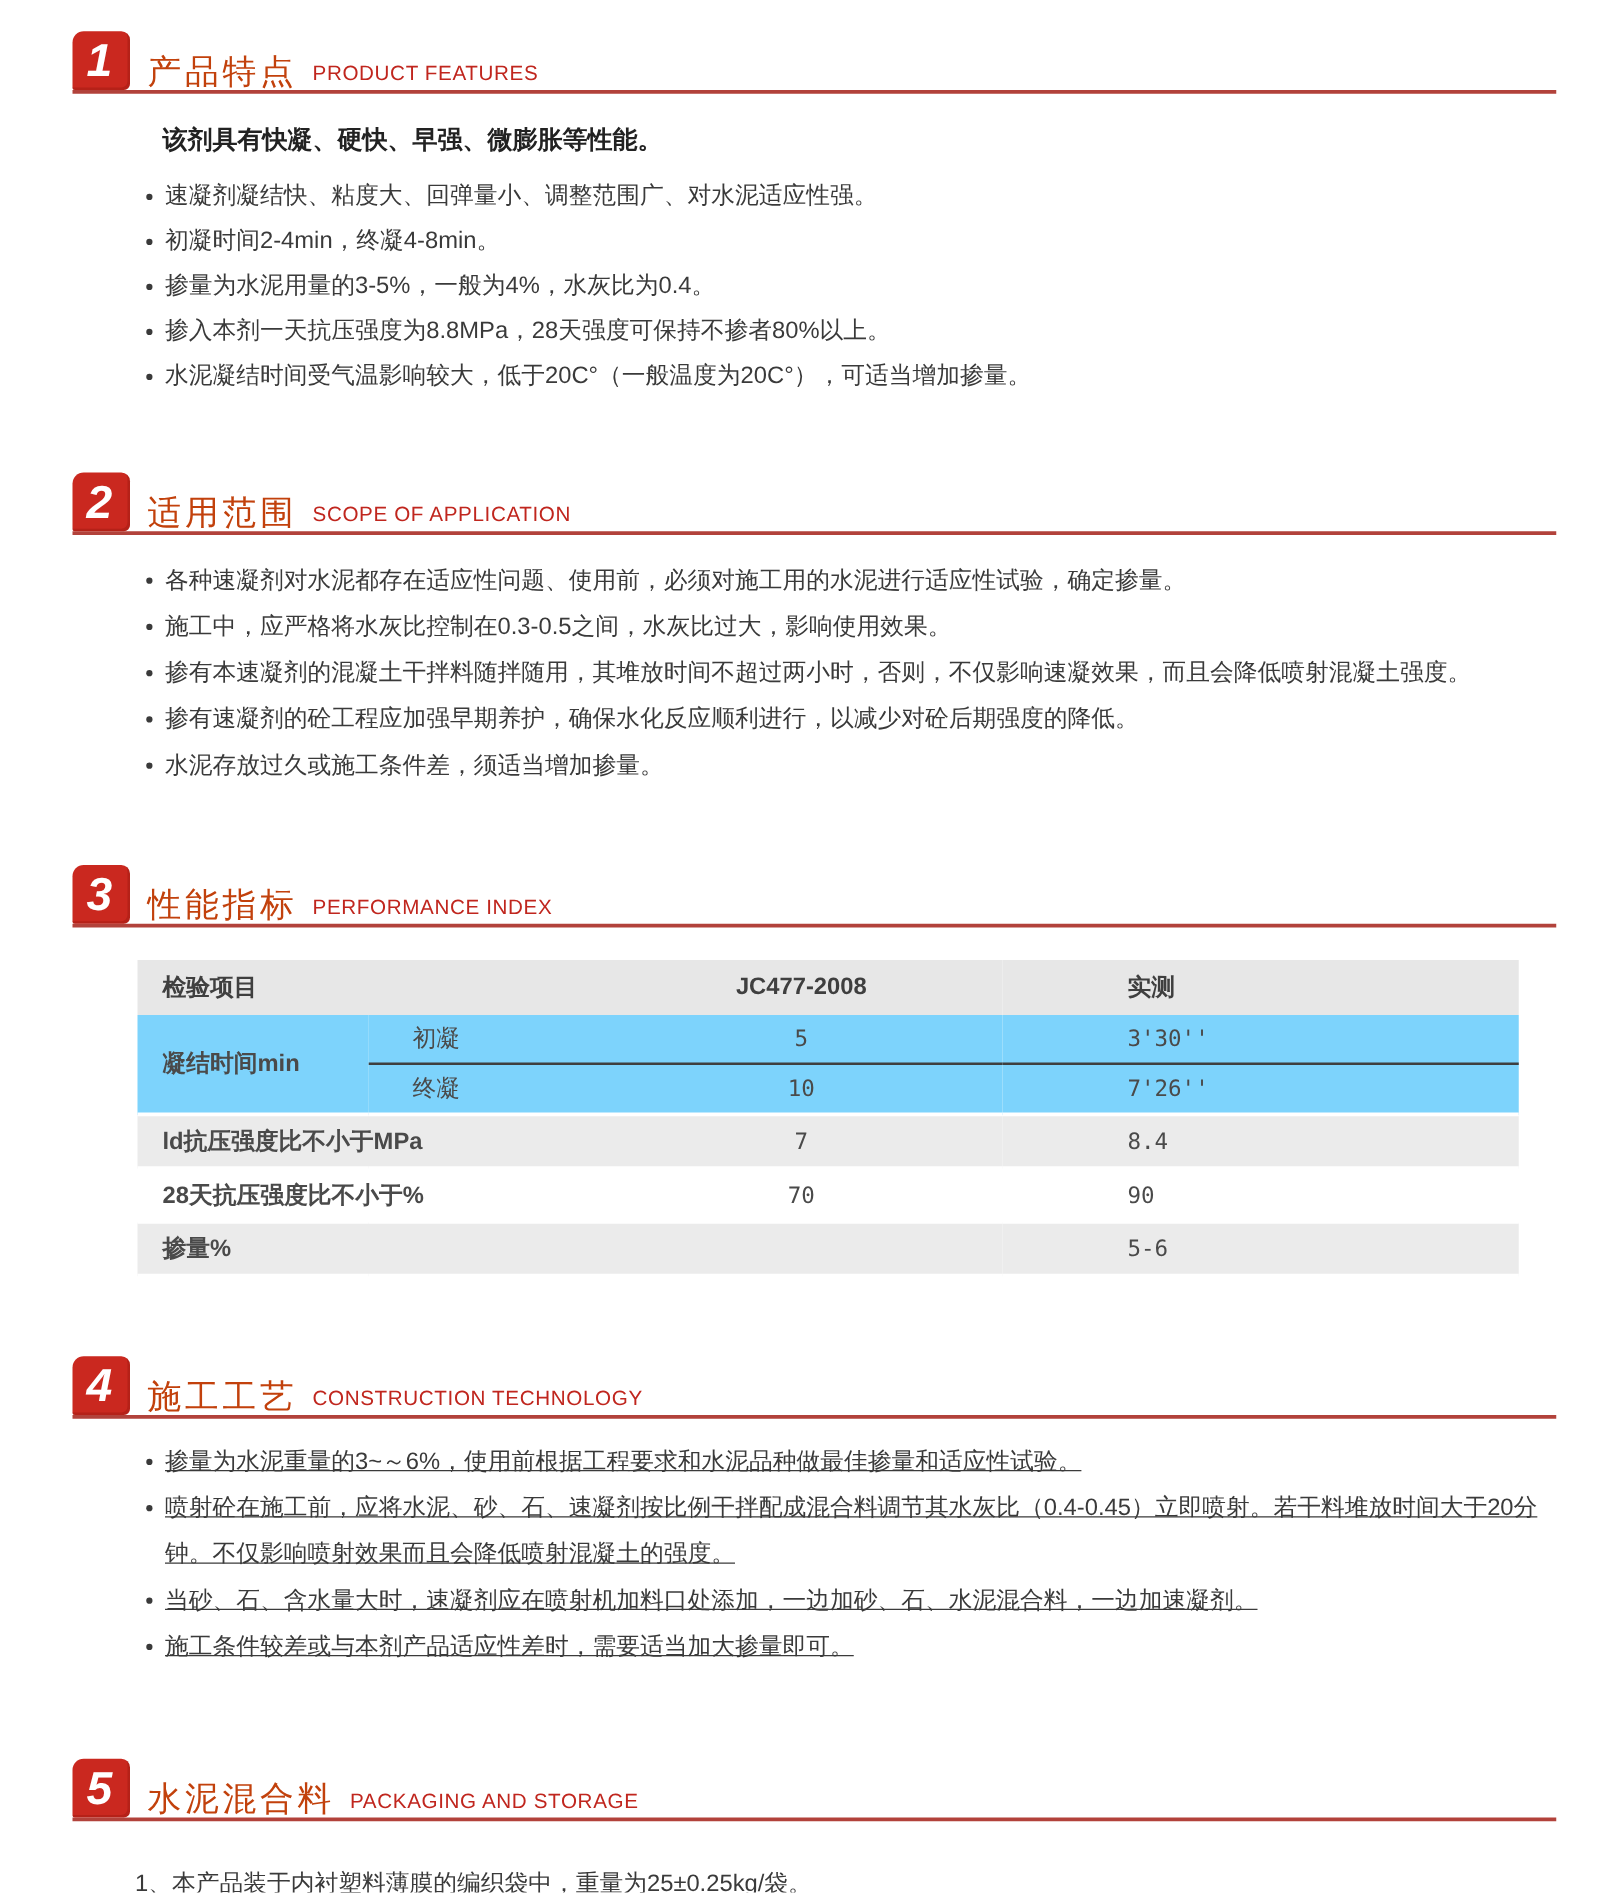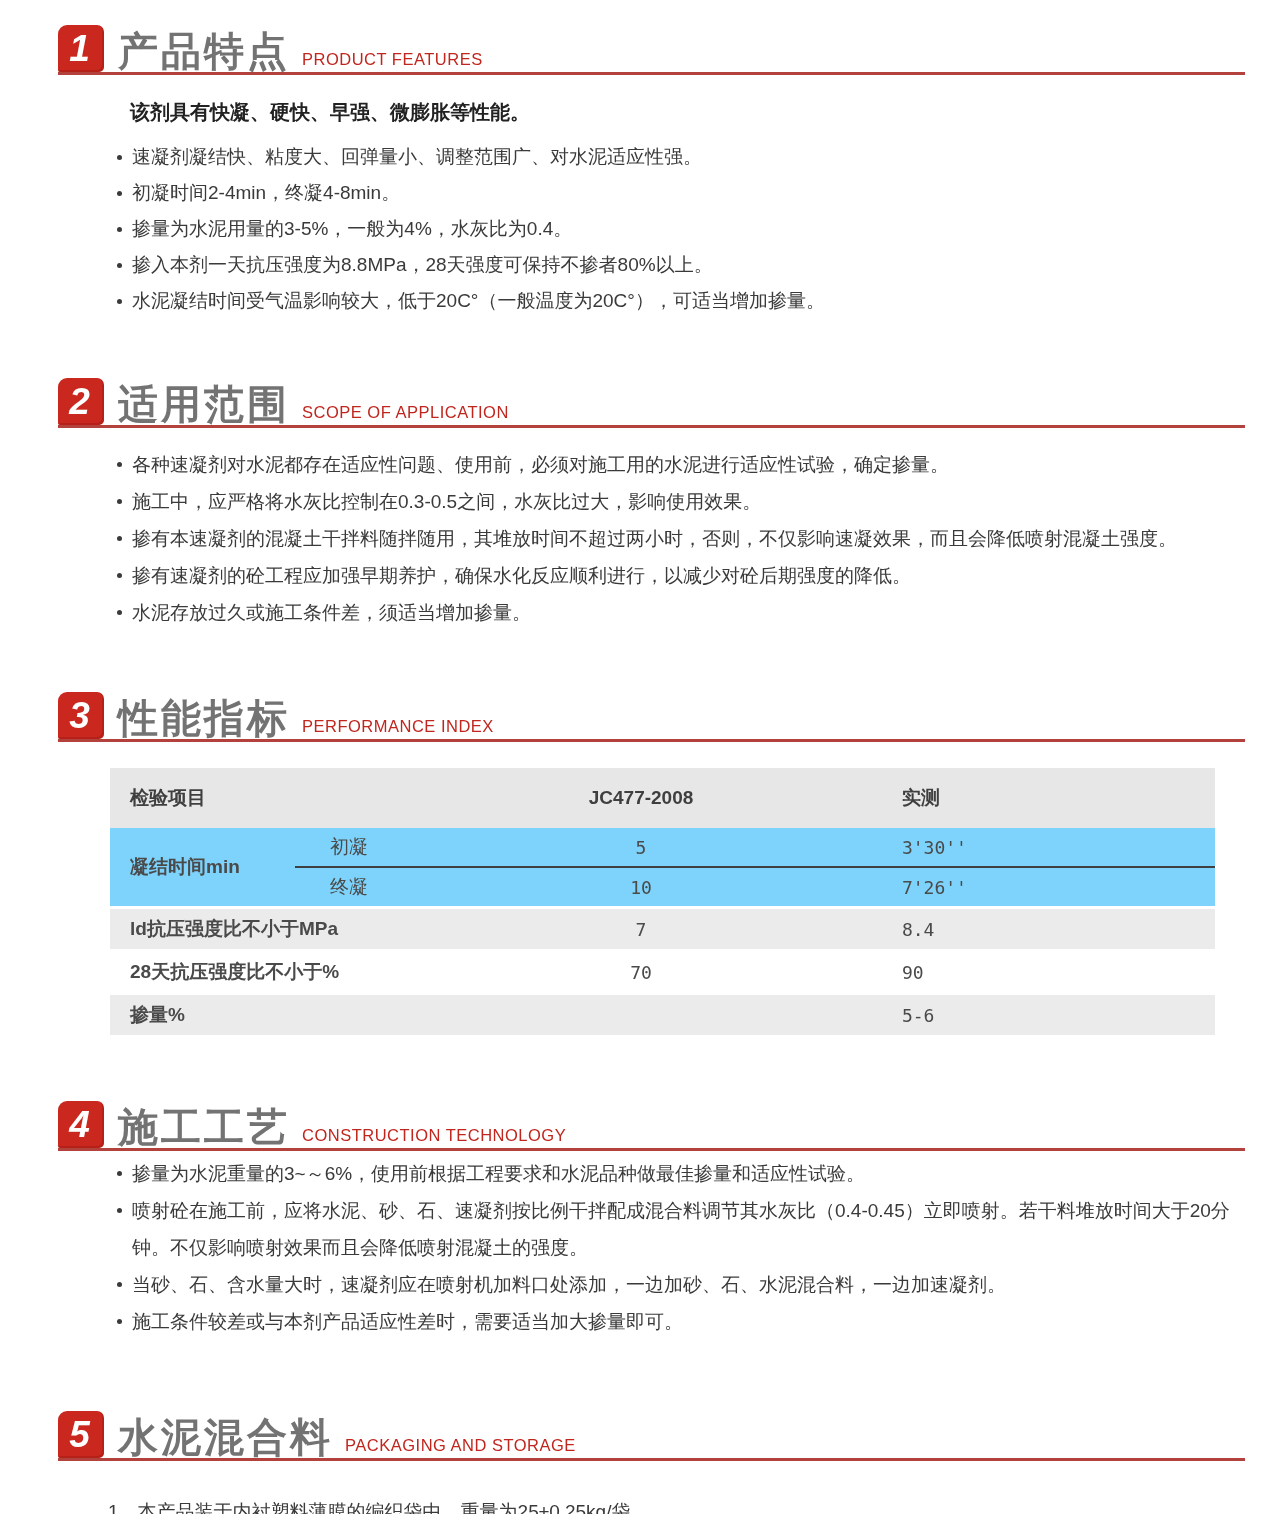--- a/index.html
+++ b/index.html
@@ -20,21 +20,21 @@
   .badge{
     width:46px;height:47px;flex:0 0 auto;
     background:#ca281f;
     border-radius:9px 7px 5px 2px;
     color:#ffffff;font-weight:bold;font-style:italic;
     font-size:37px;line-height:47px;text-align:center;
     padding-right:3px;box-sizing:border-box;
     box-shadow:inset -2px -2px 0 rgba(120,10,5,.25);
   }
   .sec-title{
-    color:#737373;font-size:40px;font-weight:bold;
+    color:#c2410c;font-size:27px;font-weight:normal;
     letter-spacing:3px;margin:0 0 1px 14px;line-height:1;
     white-space:nowrap;
   }
   .sec-sub{
     color:#c0261e;font-size:16.5px;font-weight:normal;
     margin:0 0 3px 12px;letter-spacing:.5px;white-space:nowrap;
   }
   
   .intro{
     font-weight:bold;color:#222222;font-size:20px;
@@ -58,36 +58,36 @@
   table.perf{
     border-collapse:collapse;border-spacing:0;
     margin:26px 35px 0 110px;width:1105px;
     font-size:19px;color:#4a4a4a;table-layout:fixed;
   }
   table.perf td{padding:0;vertical-align:middle;}
   .col1{width:325px;padding-left:20px !important;text-align:left;font-weight:bold;}
   .col2{width:195px;text-align:left;padding-left:35px !important;}
   .col3{width:300px;text-align:center;}
   .col4{width:285px;text-align:left;padding-left:100px !important;}
-  tr.headrow td{height:60px;background:#e7e7e7;font-weight:bold;color:#3f3f3f;}
+  tr.headrow td{height:44px;background:#e7e7e7;font-weight:bold;color:#3f3f3f;}
   tr.subrow td{height:38px;background:#7dd3fc;}
   tr.plain td{height:40px;background:#ffffff;}
   tr.gray td{height:40px;background:#ebebeb;border-top:3px solid #ffffff;border-bottom:3px solid #ffffff;}
   td.divb{border-bottom:2px solid #3f3f3f !important;}
   .mono{font-family:"DejaVu Sans Mono","Liberation Mono",monospace;font-size:18px;}
   
   .numlist{margin:32px 35px 0 108px;}
   .numlist .numitem{font-size:19px;line-height:37px;color:#3a3a3a;}
   
   .sec1 .sec-header{margin-top:22px;}
   .sec2 .sec-header{margin-top:56px;}
   .sec2 ul.bullets{margin-top:18px;}
   .sec3 .sec-header{margin-top:58px;}
   .sec4 .sec-header{margin-top:60px;}
-  .sec4 ul.bullets{margin-top:4px;}
+  .sec4 ul.bullets{margin-top:16px;text-decoration:underline;}
   .sec5 .sec-header{margin-top:68px;}
 </style>
 </head>
 <body>
 
 <div class="sec1">
   <div class="sec-header">
     <div class="badge">1</div>
     <h2 class="sec-title">产品特点</h2>
     <span class="sec-sub">PRODUCT FEATURES</span>

